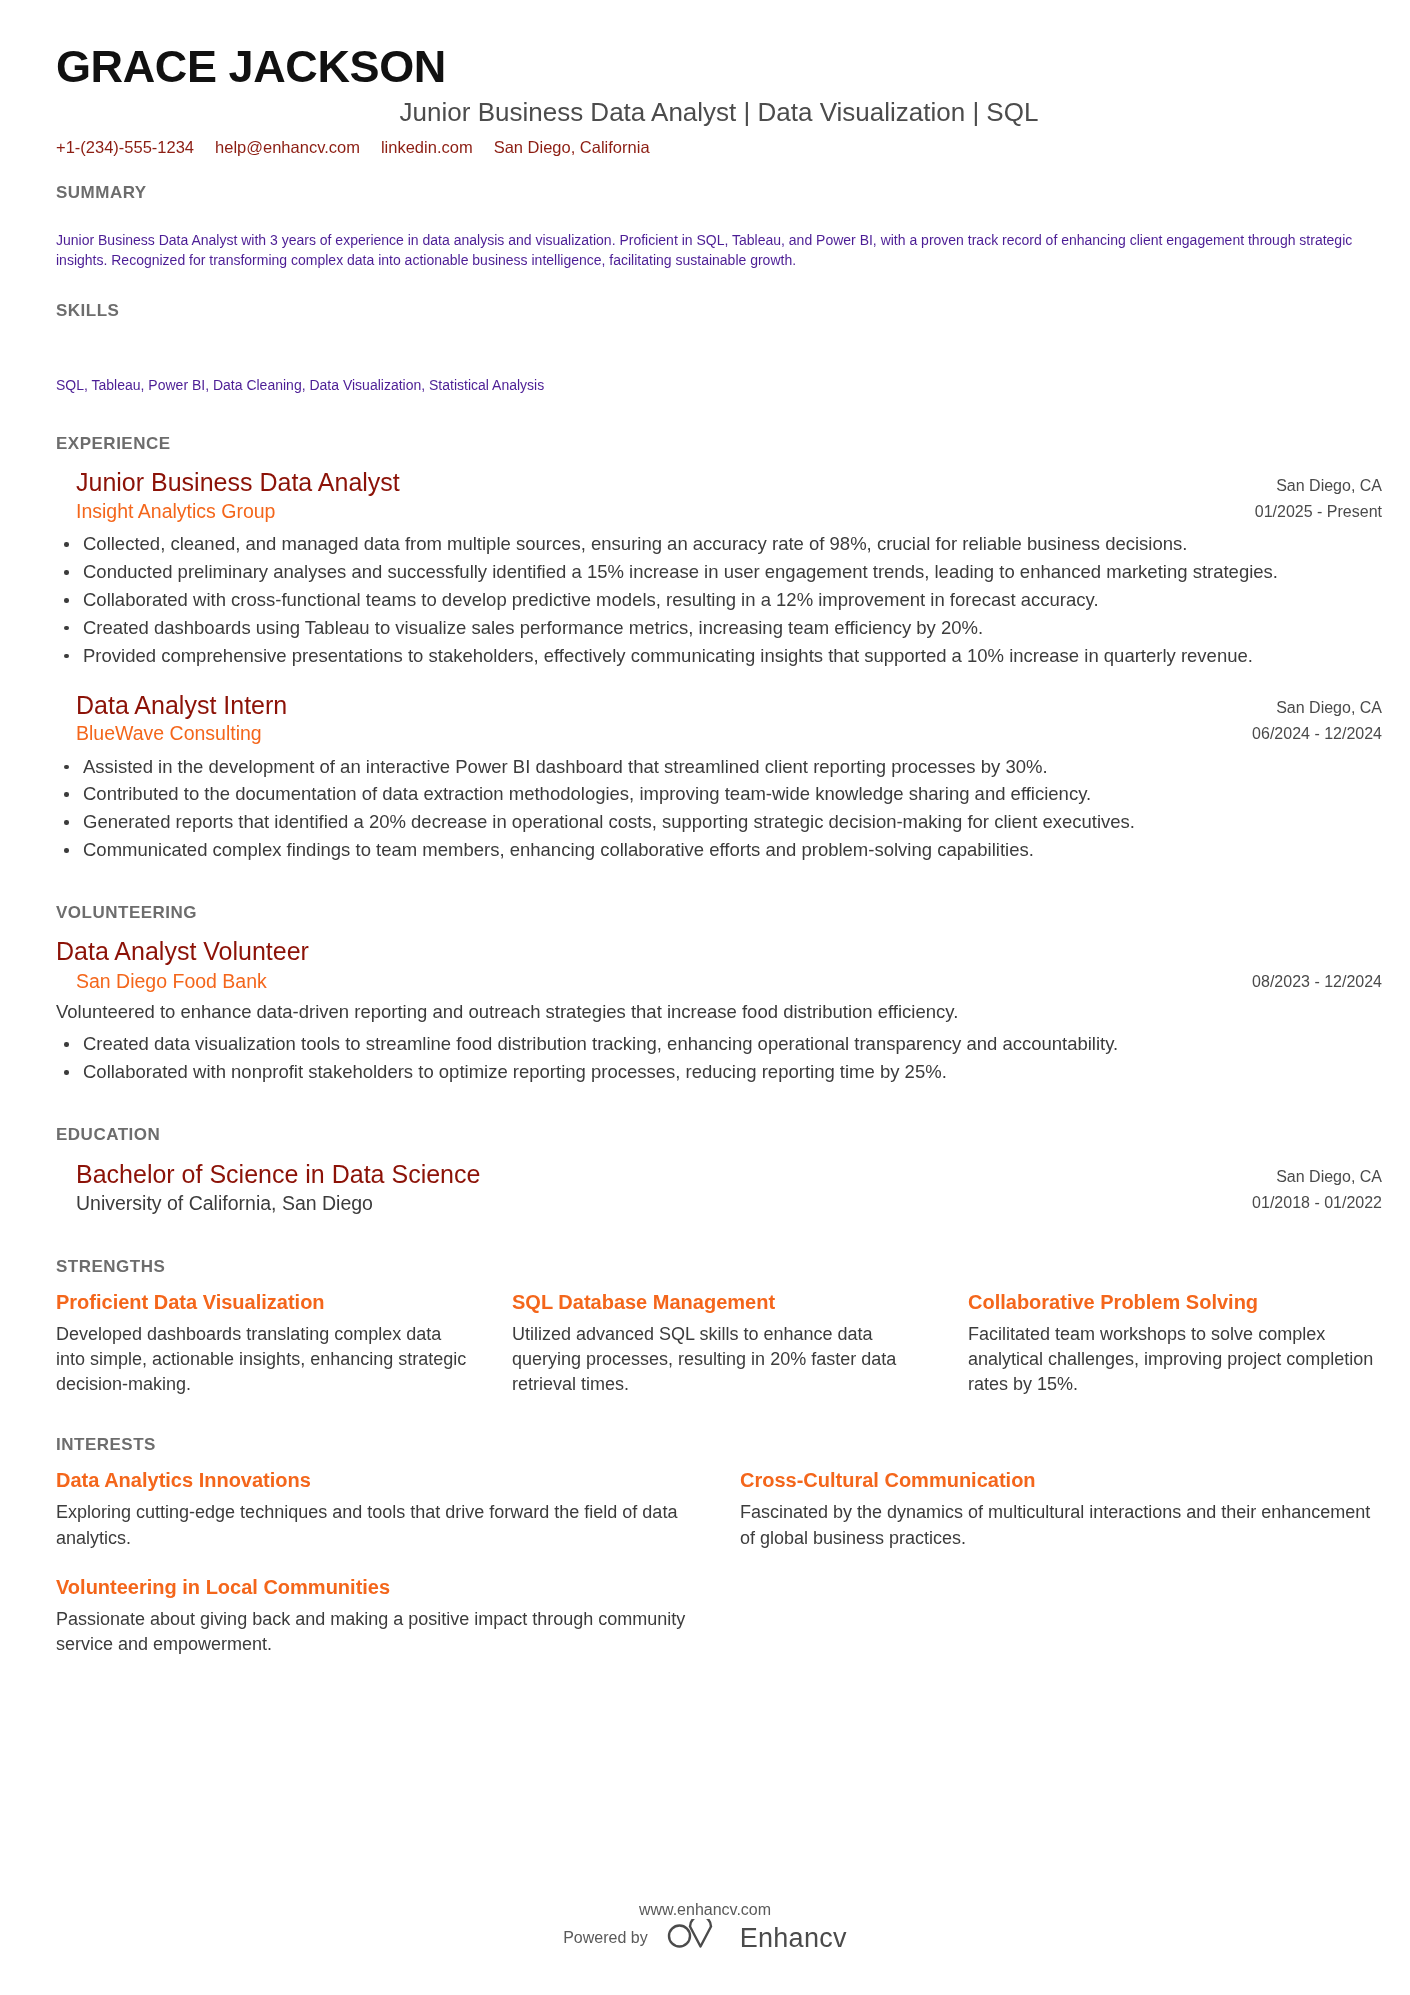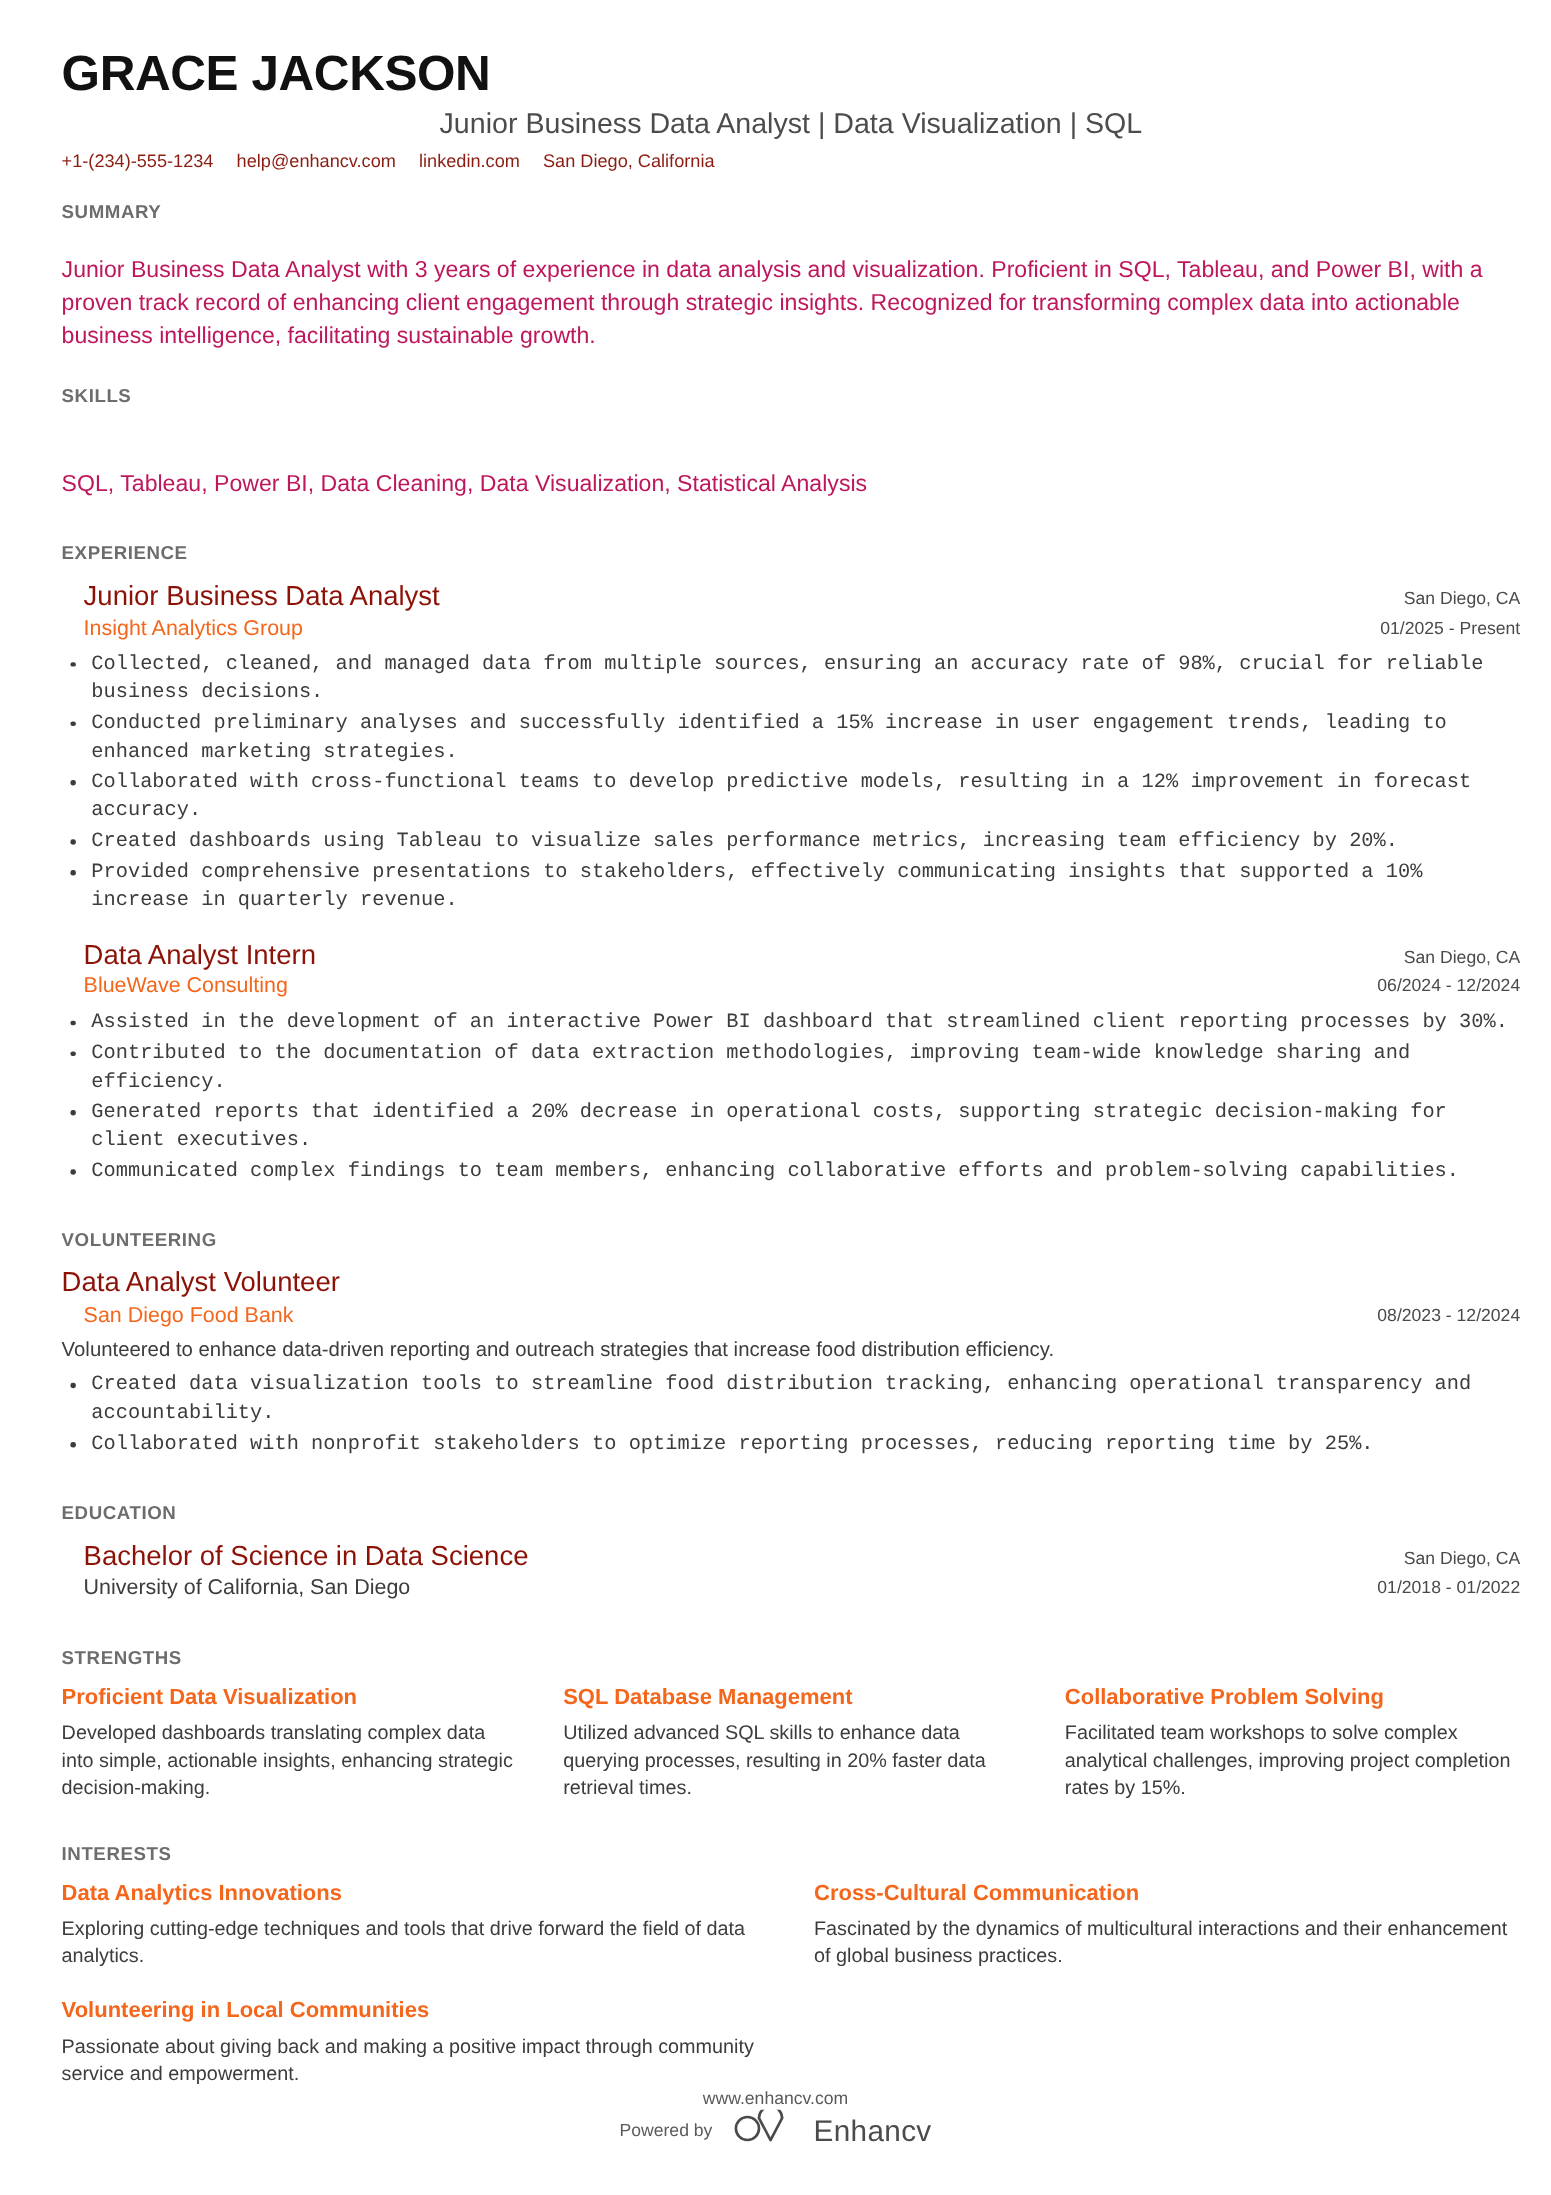--- a/index.html
+++ b/index.html
@@ -59,23 +59,23 @@
 
   .section-title {
     font-size: 17px;
     font-weight: bold;
     letter-spacing: 0.5px;
     color: #6d6d6d;
     margin-bottom: 13px;
   }
 
   .body-text {
-    font-size: 21px;
+    font-size: 14px;
     line-height: 1.42;
-    color: #be185d;
+    color: #4c1d95;
     margin-top: 28px;
   }
 
   
   .entry { margin-bottom: 6px; }
 
   .entry-head {
     display: flex;
     justify-content: space-between;
     align-items: center;
@@ -121,21 +121,20 @@
     margin: 6px 0 0 0;
     padding: 0;
   }
   ul.bullets li {
     position: relative;
     padding-left: 27px;
     font-size: 18.5px;
     line-height: 1.4;
     color: #3c3c3c;
     margin-bottom: 2px;
-    font-family: Liberation Mono, monospace;
   }
   ul.bullets li::before {
     content: "";
     position: absolute;
     left: 8px;
     top: 11px;
     width: 4.5px;
     height: 4.5px;
     border-radius: 50%;
     background: #3c3c3c;

